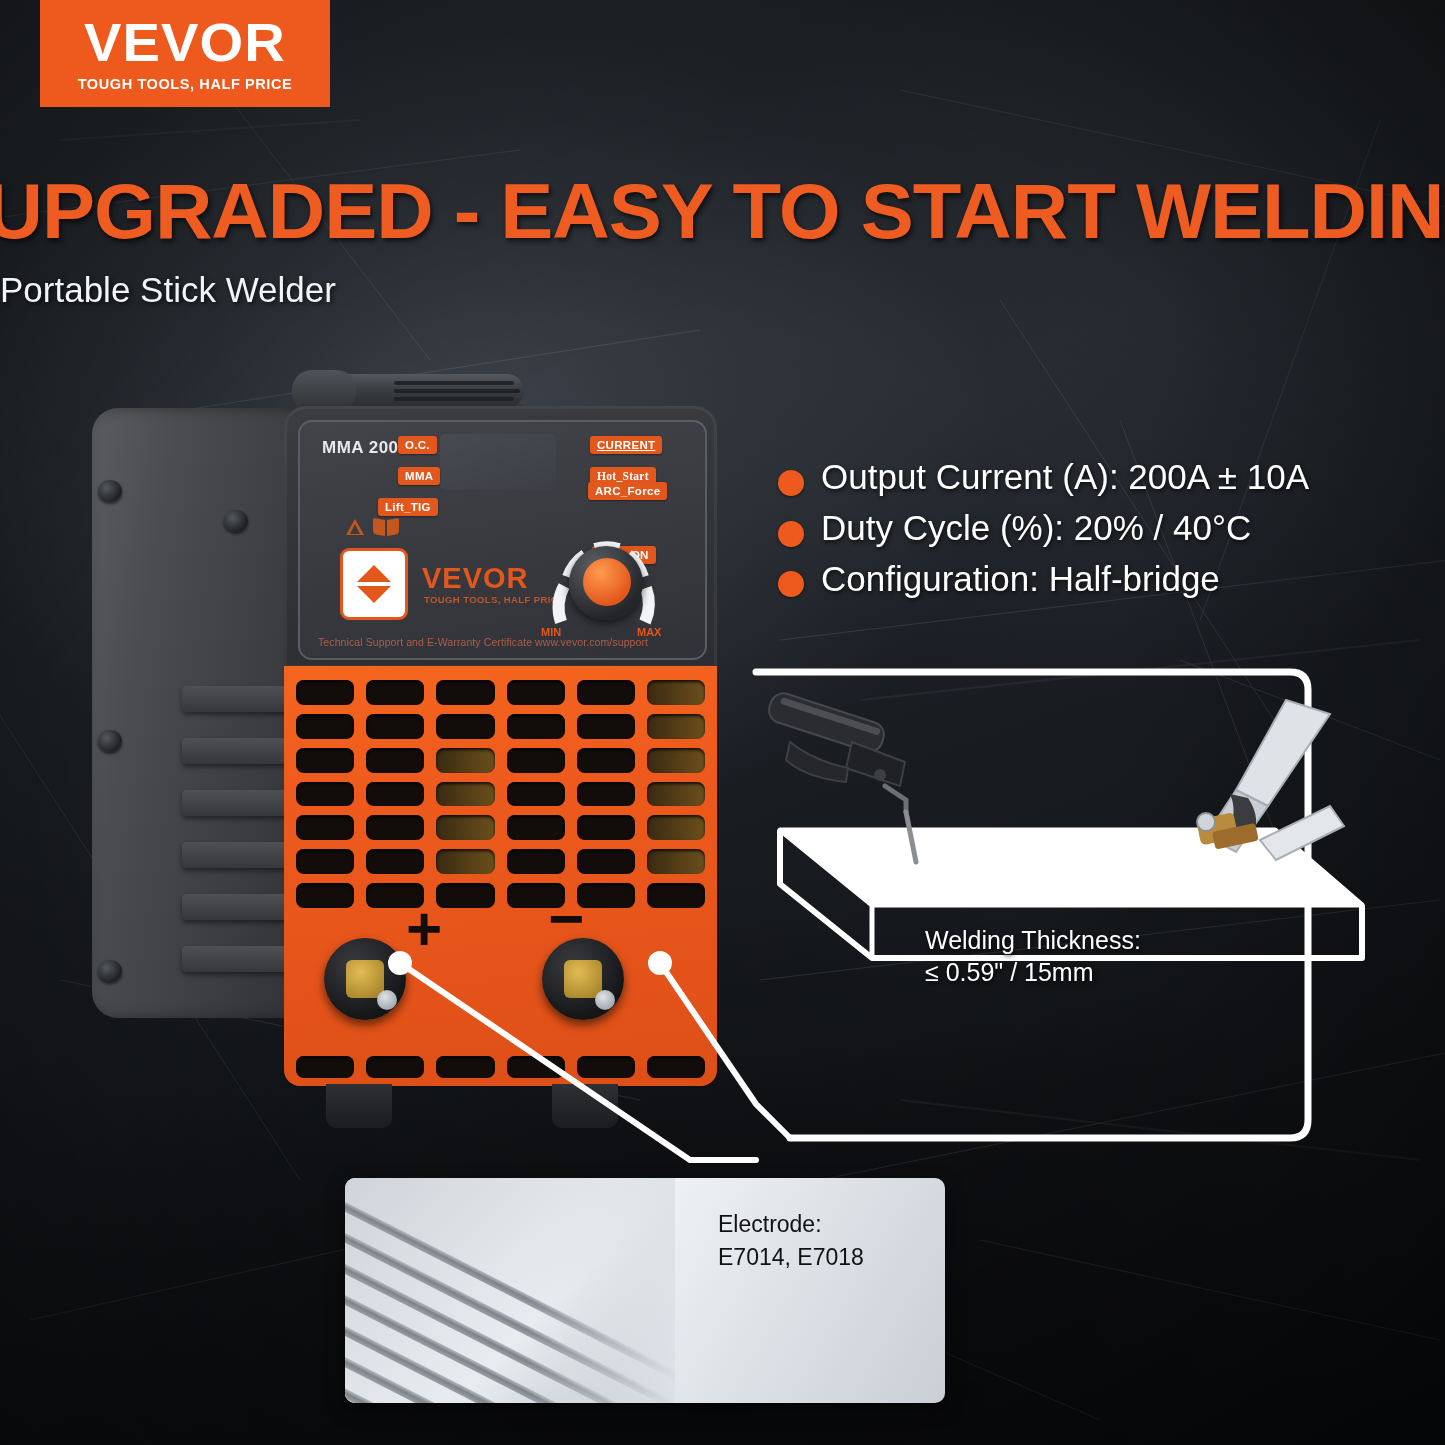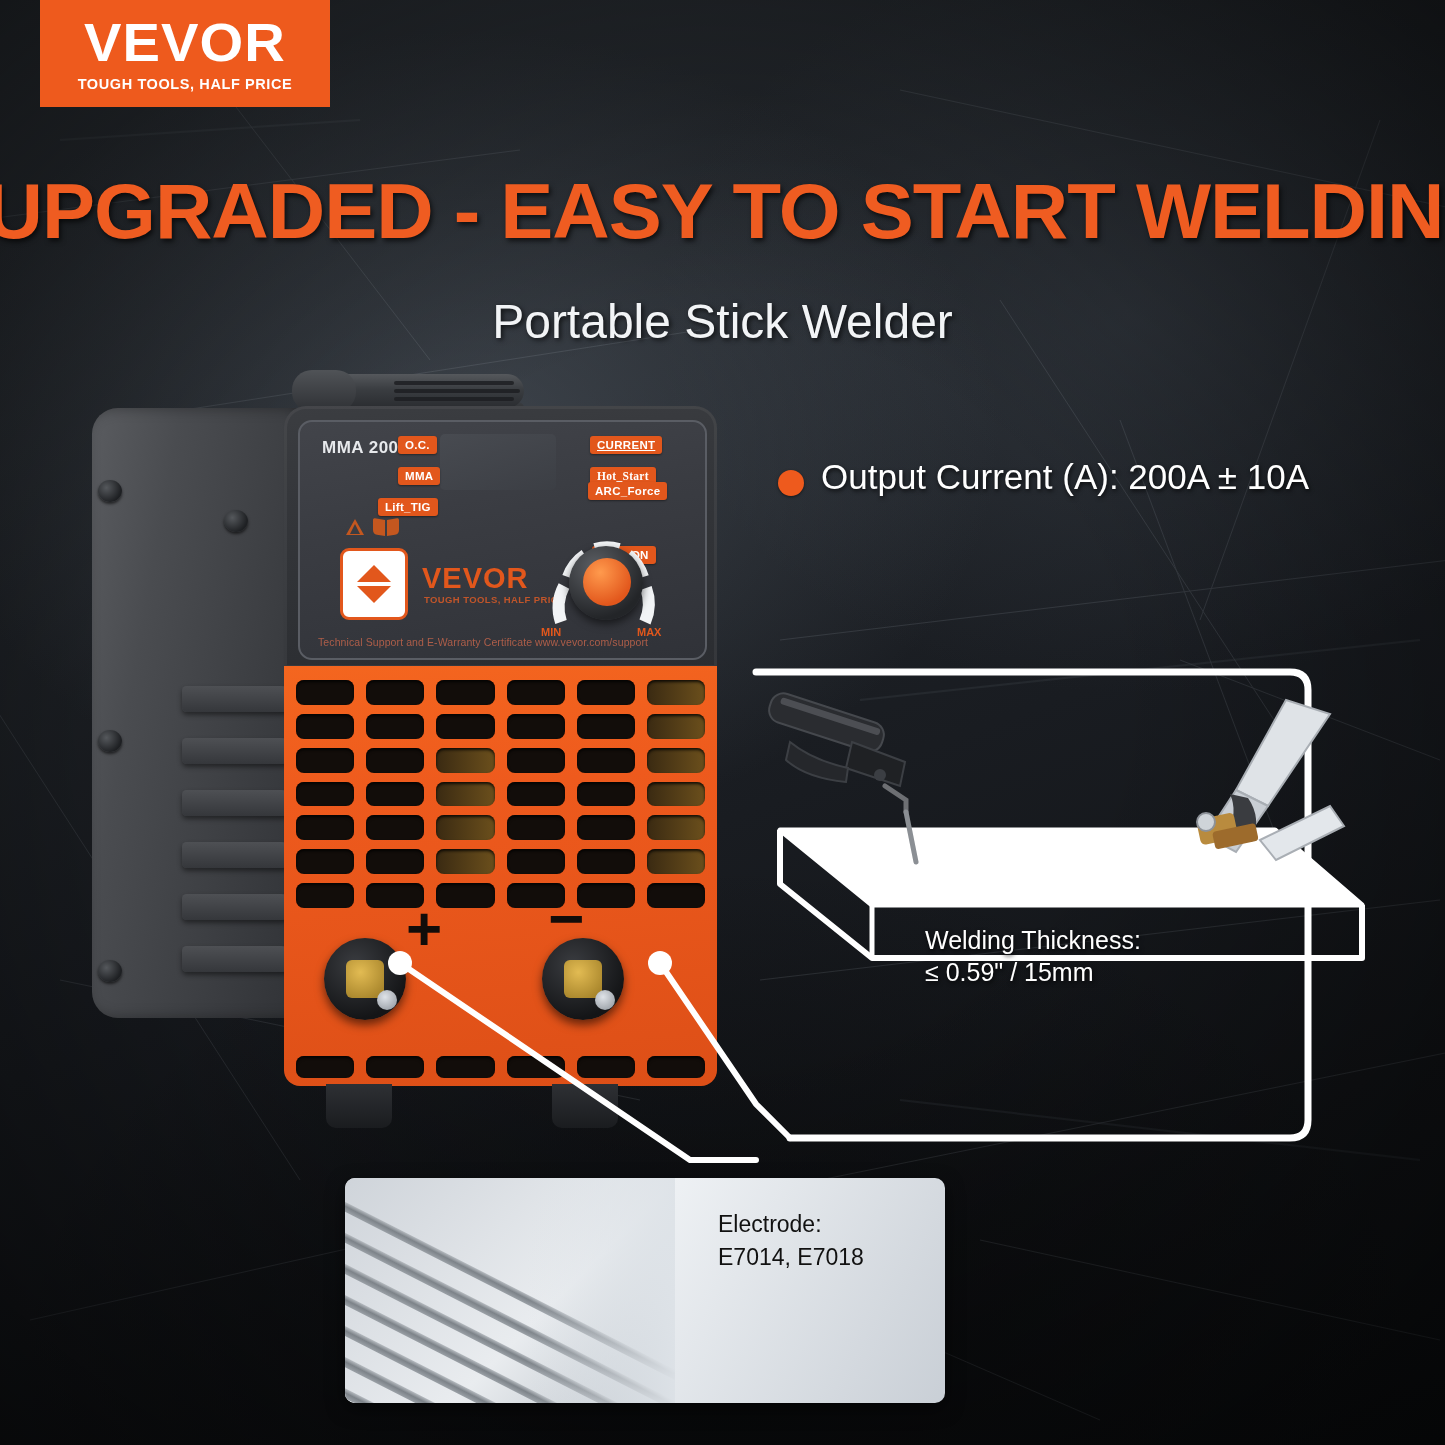--- a/index.html
+++ b/index.html
@@ -27,22 +27,22 @@
     display:flex;flex-direction:column;align-items:center;justify-content:center;}
   .logo-word{color:#fff;font-weight:bold;font-size:54px;letter-spacing:1px;line-height:1;
     font-family:"Liberation Sans",sans-serif;transform:scaleX(1.04);}
   .logo-tag{color:#fff;font-weight:bold;font-size:14.5px;letter-spacing:.6px;margin-top:7px;}
 
   
   .headline{position:absolute;left:0;right:0;top:172px;text-align:center;
     color:#ef5c21;font-weight:bold;font-size:78px;letter-spacing:-1px;line-height:1;
     transform:scaleX(1.02);
     text-shadow:2px 3px 5px rgba(0,0,0,.65);white-space:nowrap;}
-  .subhead{position:absolute;left:0;right:0;top:298px;text-align:center;
-    color:#f2f4f6;font-size:48px;line-height:1;text-shadow:2px 2px 5px rgba(0,0,0,.7);}
+  .subhead{position:absolute;left:0;right:0;top:272px;
+    color:#f2f4f6;font-size:35px;line-height:1;text-shadow:2px 2px 5px rgba(0,0,0,.7);}
 
   
   .specs{position:absolute;left:778px;top:458px;}
   .spec-row{display:flex;align-items:flex-end;margin-bottom:13px;}
   .spec-dot{width:26px;height:26px;border-radius:50%;background:#ee5a1d;flex:none;margin-right:17px;
     box-shadow:0 1px 3px rgba(0,0,0,.5);}
   .spec-text{color:#fff;font-size:35px;line-height:1.08;text-shadow:1px 2px 4px rgba(0,0,0,.75);white-space:nowrap;}
 
   
   .machine{position:absolute;left:92px;top:368px;width:627px;height:745px;}
@@ -192,20 +192,28 @@
   </div>
 
   <div class="headline">UPGRADED - EASY TO START WELDING</div>
   <div class="subhead">Portable Stick Welder</div>
 
   <div class="specs">
     <div class="spec-row">
       <div class="spec-dot"></div>
       <div class="spec-text">Output Current (A): 200A ± 10A</div>
     </div>
+    <div class="spec-row">
+      <div class="spec-dot"></div>
+      <div class="spec-text">Duty Cycle (%): 20% / 40°C</div>
+    </div>
+    <div class="spec-row">
+      <div class="spec-dot"></div>
+      <div class="spec-text">Configuration: Half-bridge</div>
+    </div>
   </div>
 
   <div class="machine">
 
     <div class="handle">
       <div class="handle-base"></div>
       <div class="handle-bar">
         <div class="handle-rib" style="left:86px;top:7px;width:120px;"></div>
         <div class="handle-rib" style="left:86px;top:15px;width:126px;"></div>
         <div class="handle-rib" style="left:86px;top:23px;width:120px;"></div>

